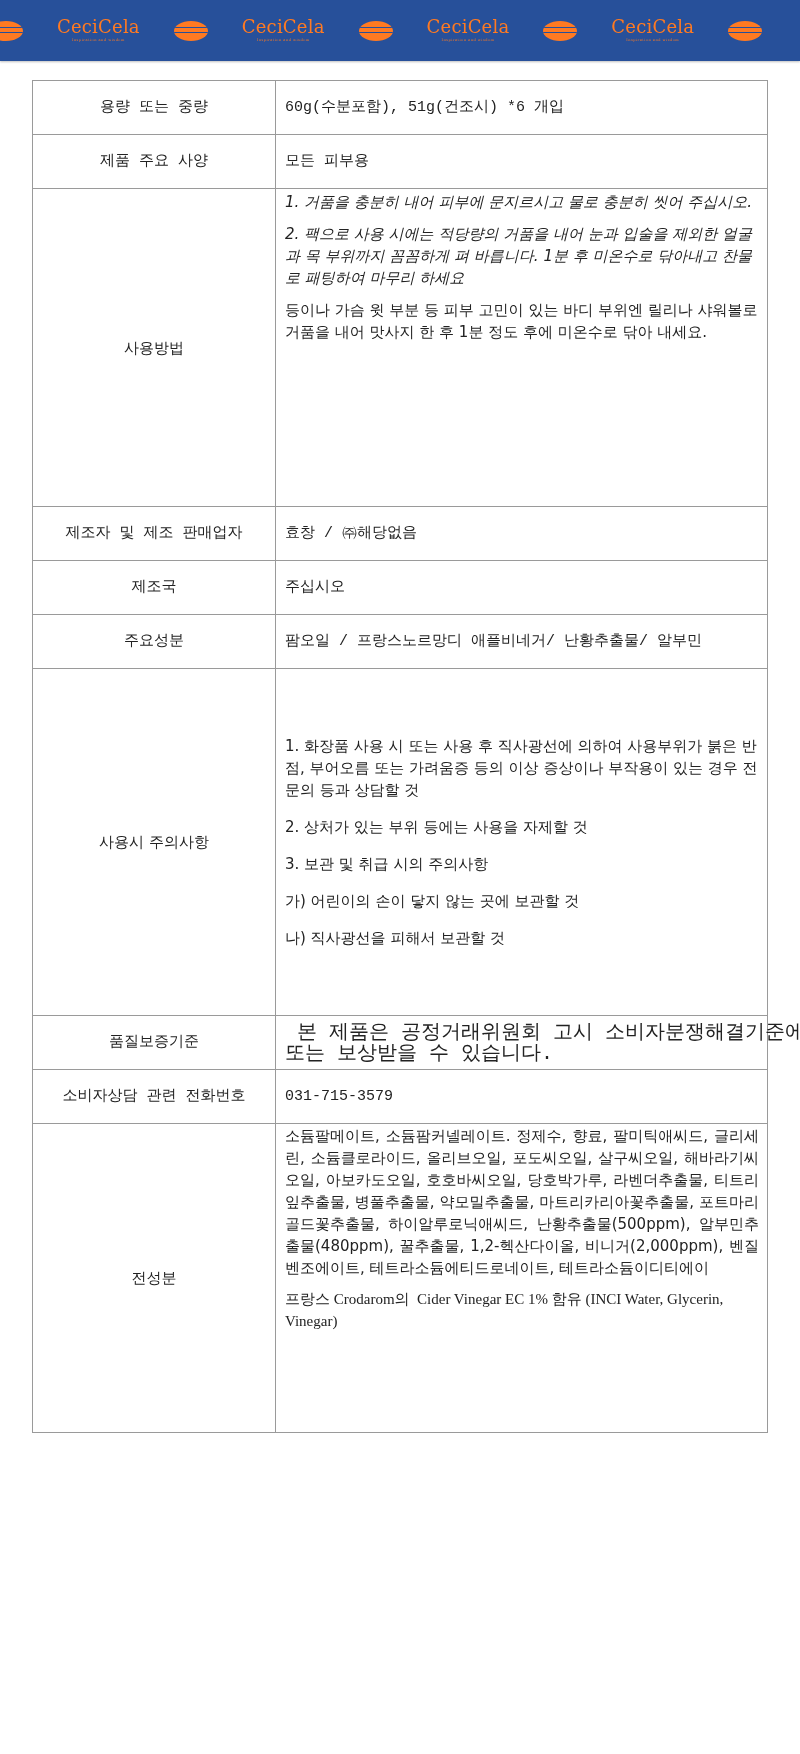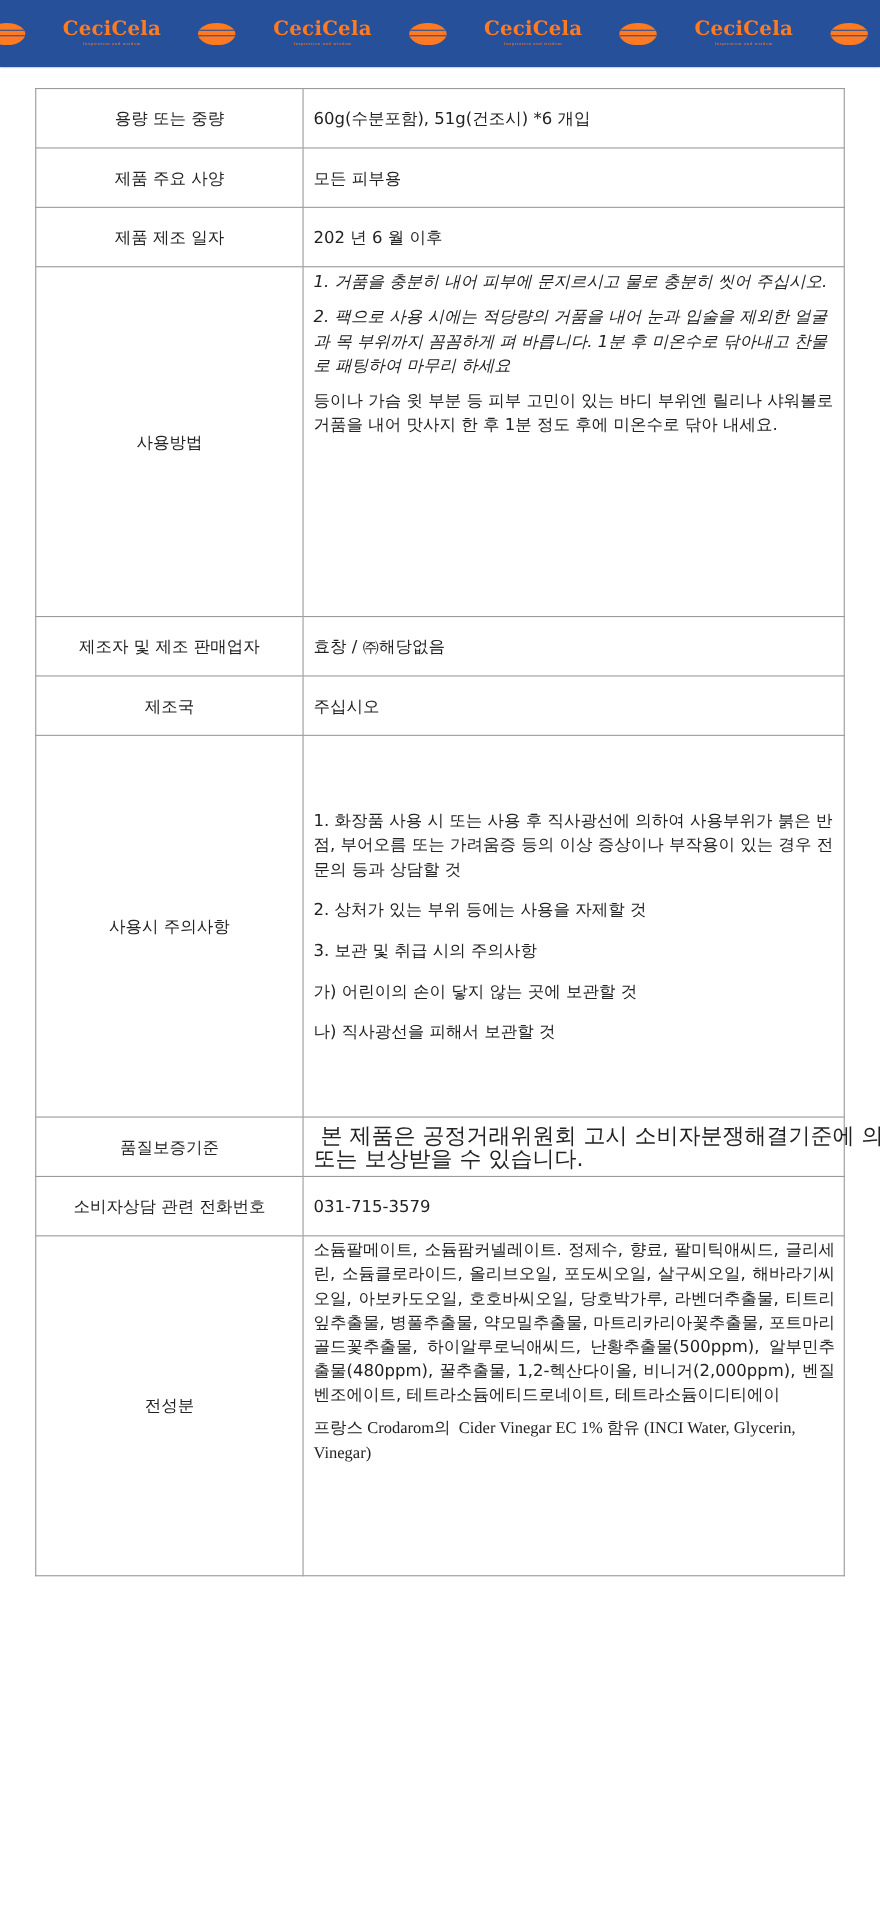--- a/index.html
+++ b/index.html
@@ -9,32 +9,32 @@
             background: #27509a; overflow: hidden; box-shadow: 0 1px 2px rgba(0,0,0,0.25); }
   .banner-track { position: absolute; top: 0; left: -45px; height: 61px; display: flex;
                   align-items: center; white-space: nowrap; }
   .oval { width: 34px; height: 20px; border-radius: 50%; background: #ff7a21; position: relative;
           overflow: hidden; margin: 0 34px 0 34px; }
   .oval::before, .oval::after { content: ""; position: absolute; left: 0; right: 0; height: 1.5px;
           background: #27509a; }
   .oval::before { top: 6px; }
   .oval::after { top: 11px; }
   .brand { display: flex; flex-direction: column; align-items: center; }
-  .brand-name { font-family: "DejaVu Serif", "Liberation Serif", serif; font-weight: bold;
+  .brand-name { font-family: "DejaVu Serif", "Liberation Serif", serif; font-weight: normal;
                 font-size: 18px; color: #ff7a21; line-height: 18px; letter-spacing: 0.2px; }
   .brand-tag { font-family: "DejaVu Serif", serif; font-size: 3.5px; color: #ff7a21;
                line-height: 5px; margin-top: 2px; letter-spacing: 0.5px; }
 
   table.info { position: absolute; left: 32px; top: 80px; width: 736px; border-collapse: collapse;
                table-layout: fixed; }
   table.info td { border: 1px solid #9a9a9a; font-size: 15px; line-height: 22px; color: #222;
                   vertical-align: middle; }
   table.info td.label { width: 230px; text-align: center; padding: 0 6px; }
   table.info td.value { text-align: left; padding: 0 8px 0 9px; }
-  .r54 td { height: 53px; }
+  .r54 td { height: 53px; font-family: Liberation Mono, monospace; }
   .p { margin: 0; }
   .value-lg { font-size: 16.5px; }
   .usage { font-size: 16.5px; line-height: 29px; padding-top: 2px !important; vertical-align: top !important; }
   .usage .gap { margin-bottom: 10px; font-style: italic; }
   .caution { font-size: 15px; line-height: 24px; }
   .caution .p { margin-bottom: 15px; }
   .ingredients { font-size: 16.5px; line-height: 26.5px; vertical-align: top !important; padding-top: 1px !important; }
   .ingredients .p { margin-bottom: 9px; text-align: justify; }
 </style>
 </head>
@@ -69,39 +69,39 @@
 <table class="info">
   <tbody>
     <tr class="r54">
       <td class="label">용량 또는 중량</td>
       <td class="value value-lg">60g(수분포함), 51g(건조시) *6 개입</td>
     </tr>
     <tr class="r54">
       <td class="label">제품 주요 사양</td>
       <td class="value">모든 피부용</td>
     </tr>
-    <tr class="r54">
-      <td class="label">제품 제조 일자</td>
-      <td class="value">202 년 6 월 이후</td>
-    </tr>
     <tr style="height:318px;">
       <td class="label">사용방법</td>
       <td class="value usage">
         <p class="p gap">1. 거품을 충분히 내어 피부에 문지르시고 물로 충분히 씻어 주십시오.</p>
         <p class="p gap">2. 팩으로 사용 시에는 적당량의 거품을 내어 눈과 입술을 제외한 얼굴과 목 부위까지 꼼꼼하게 펴 바릅니다. 1분 후 미온수로 닦아내고 찬물로 패팅하여 마무리 하세요</p>
         <p class="p">등이나 가슴 윗 부분 등 피부 고민이 있는 바디 부위엔 릴리나 샤워볼로 거품을 내어 맛사지 한 후 1분 정도 후에 미온수로 닦아 내세요.</p>
       </td>
     </tr>
     <tr class="r54">
       <td class="label">제조자 및 제조 판매업자</td>
       <td class="value">효창 / ㈜해당없음</td>
     </tr>
     <tr class="r54">
       <td class="label">제조국</td>
       <td class="value">주십시오</td>
+    </tr>
+    <tr class="r54">
+      <td class="label">주요성분</td>
+      <td class="value">팜오일 / 프랑스노르망디 애플비네거/ 난황추출물/ 알부민</td>
     </tr>
     <tr style="height:347px;">
       <td class="label">사용시 주의사항</td>
       <td class="value caution">
         <div style="height:14px"></div>
         <p class="p">1. 화장품 사용 시 또는 사용 후 직사광선에 의하여 사용부위가 붉은 반점, 부어오름 또는 가려움증 등의 이상 증상이나 부작용이 있는 경우 전문의 등과 상담할 것</p>
         <p class="p">2. 상처가 있는 부위 등에는 사용을 자제할 것</p>
         <p class="p">3. 보관 및 취급 시의 주의사항</p>
         <p class="p">가) 어린이의 손이 닿지 않는 곳에 보관할 것</p>
         <p class="p">나) 직사광선을 피해서 보관할 것</p>

